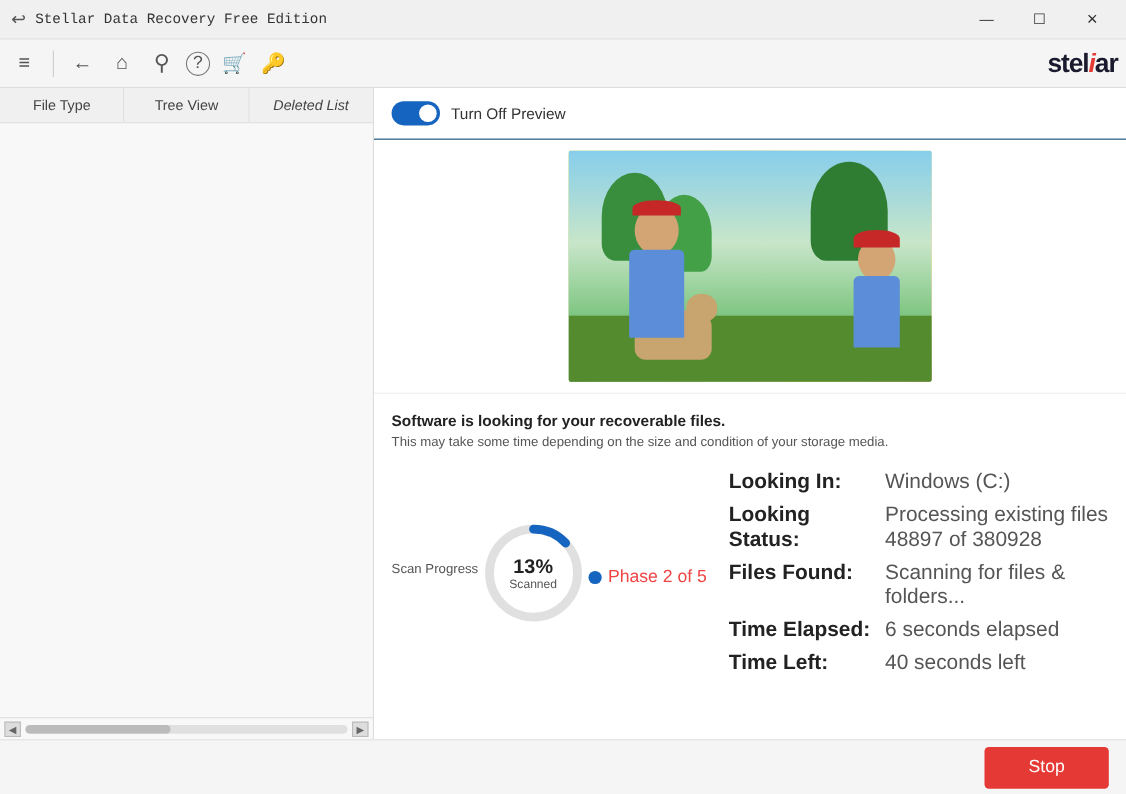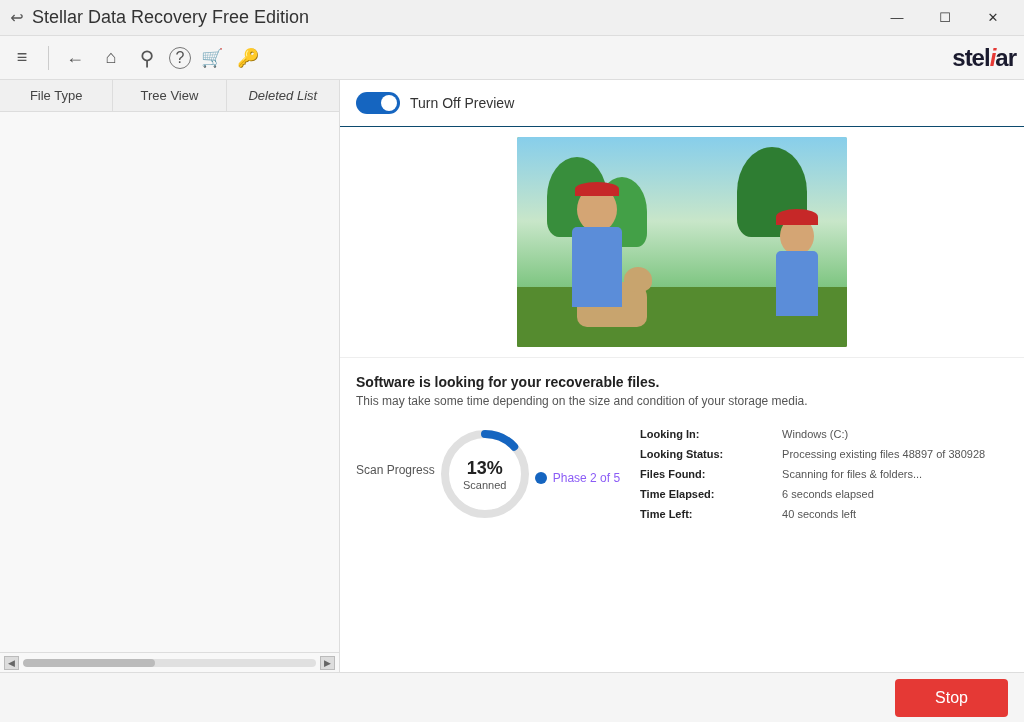--- a/index.html
+++ b/index.html
@@ -10,21 +10,21 @@
       height: 36px;
       background: #f0f0f0;
       display: flex;
       align-items: center;
       justify-content: space-between;
       padding: 0 8px;
       border-bottom: 1px solid #ddd;
     }
     .title-bar-left { display: flex; align-items: center; gap: 6px; }
     .title-bar-icon { width: 18px; height: 18px; display: flex; align-items: center; justify-content: center; font-size: 16px; color: #555; }
-    .title-bar-text { font-size: 18px; color: #333; }
+    .title-bar-text { font-size: 13px; color: #333; font-family: Liberation Mono, monospace; }
     .title-bar-controls { display: flex; gap: 2px; }
     .title-bar-btn { width: 46px; height: 36px; display: flex; align-items: center; justify-content: center; background: transparent; border: none; cursor: pointer; font-size: 13px; color: #333; }
 
     
     .toolbar {
       height: 44px;
       background: #f5f5f5;
       display: flex;
       align-items: center;
       padding: 0 8px;
@@ -280,39 +280,39 @@
     .circular-progress .scanned-text {
       font-size: 11px;
       color: #555;
       display: block;
     }
     .phase-indicator {
       display: flex;
       align-items: center;
       gap: 6px;
       margin-top: 8px;
-      font-size: 12px;
-      color: #8b5cf6;
+      font-size: 16px;
+      color: #ef4444;
     }
     .phase-dot {
       width: 12px;
       height: 12px;
       background: #1565c0;
       border-radius: 50%;
     }
 
     
     .status-table {
       flex: 1;
     }
     .status-row {
       display: flex;
       gap: 12px;
       padding: 4px 0;
-      font-size: 11px;
+      font-size: 19px;
     }
     .status-key {
       font-weight: bold;
       color: #222;
       min-width: 130px;
     }
     .status-val {
       color: #555;
     }
 

